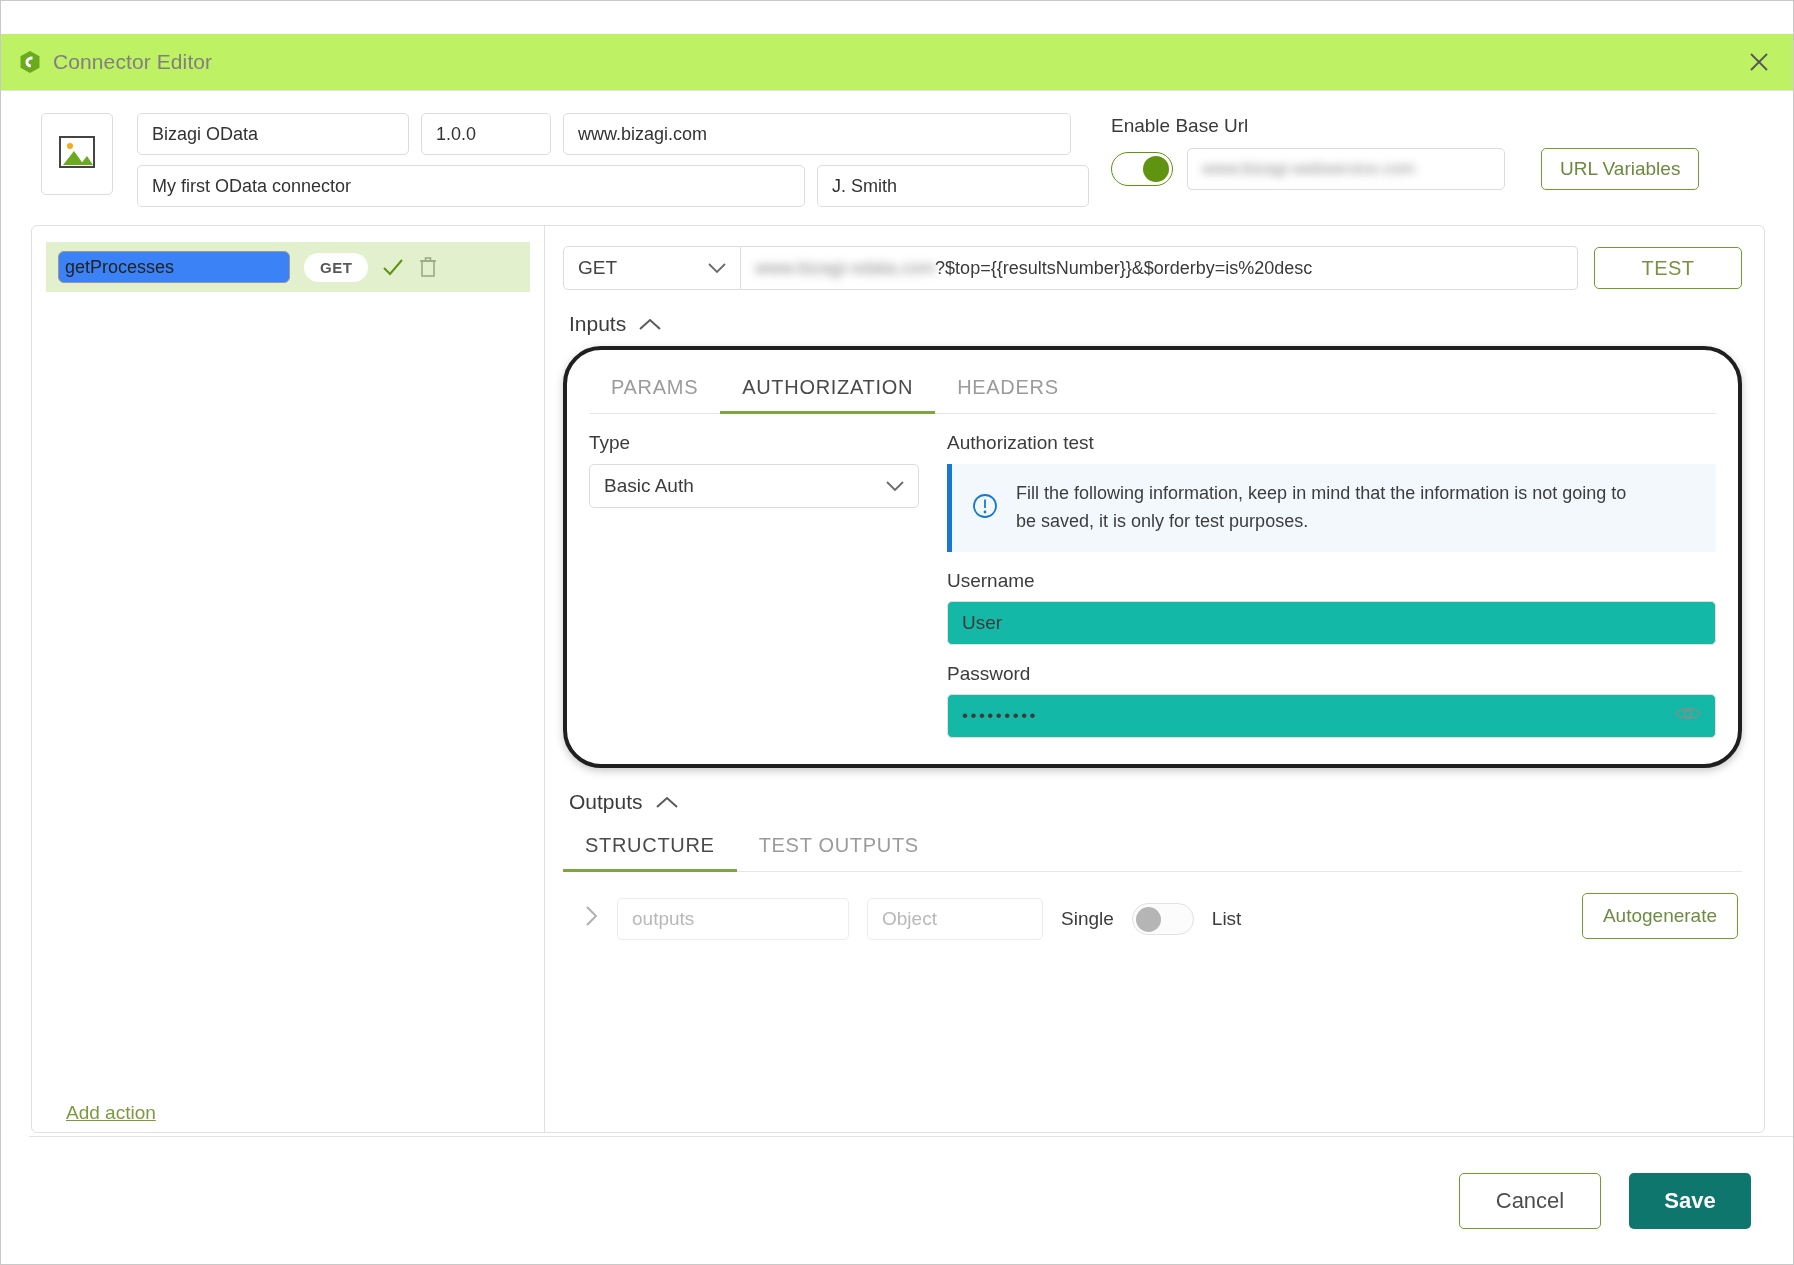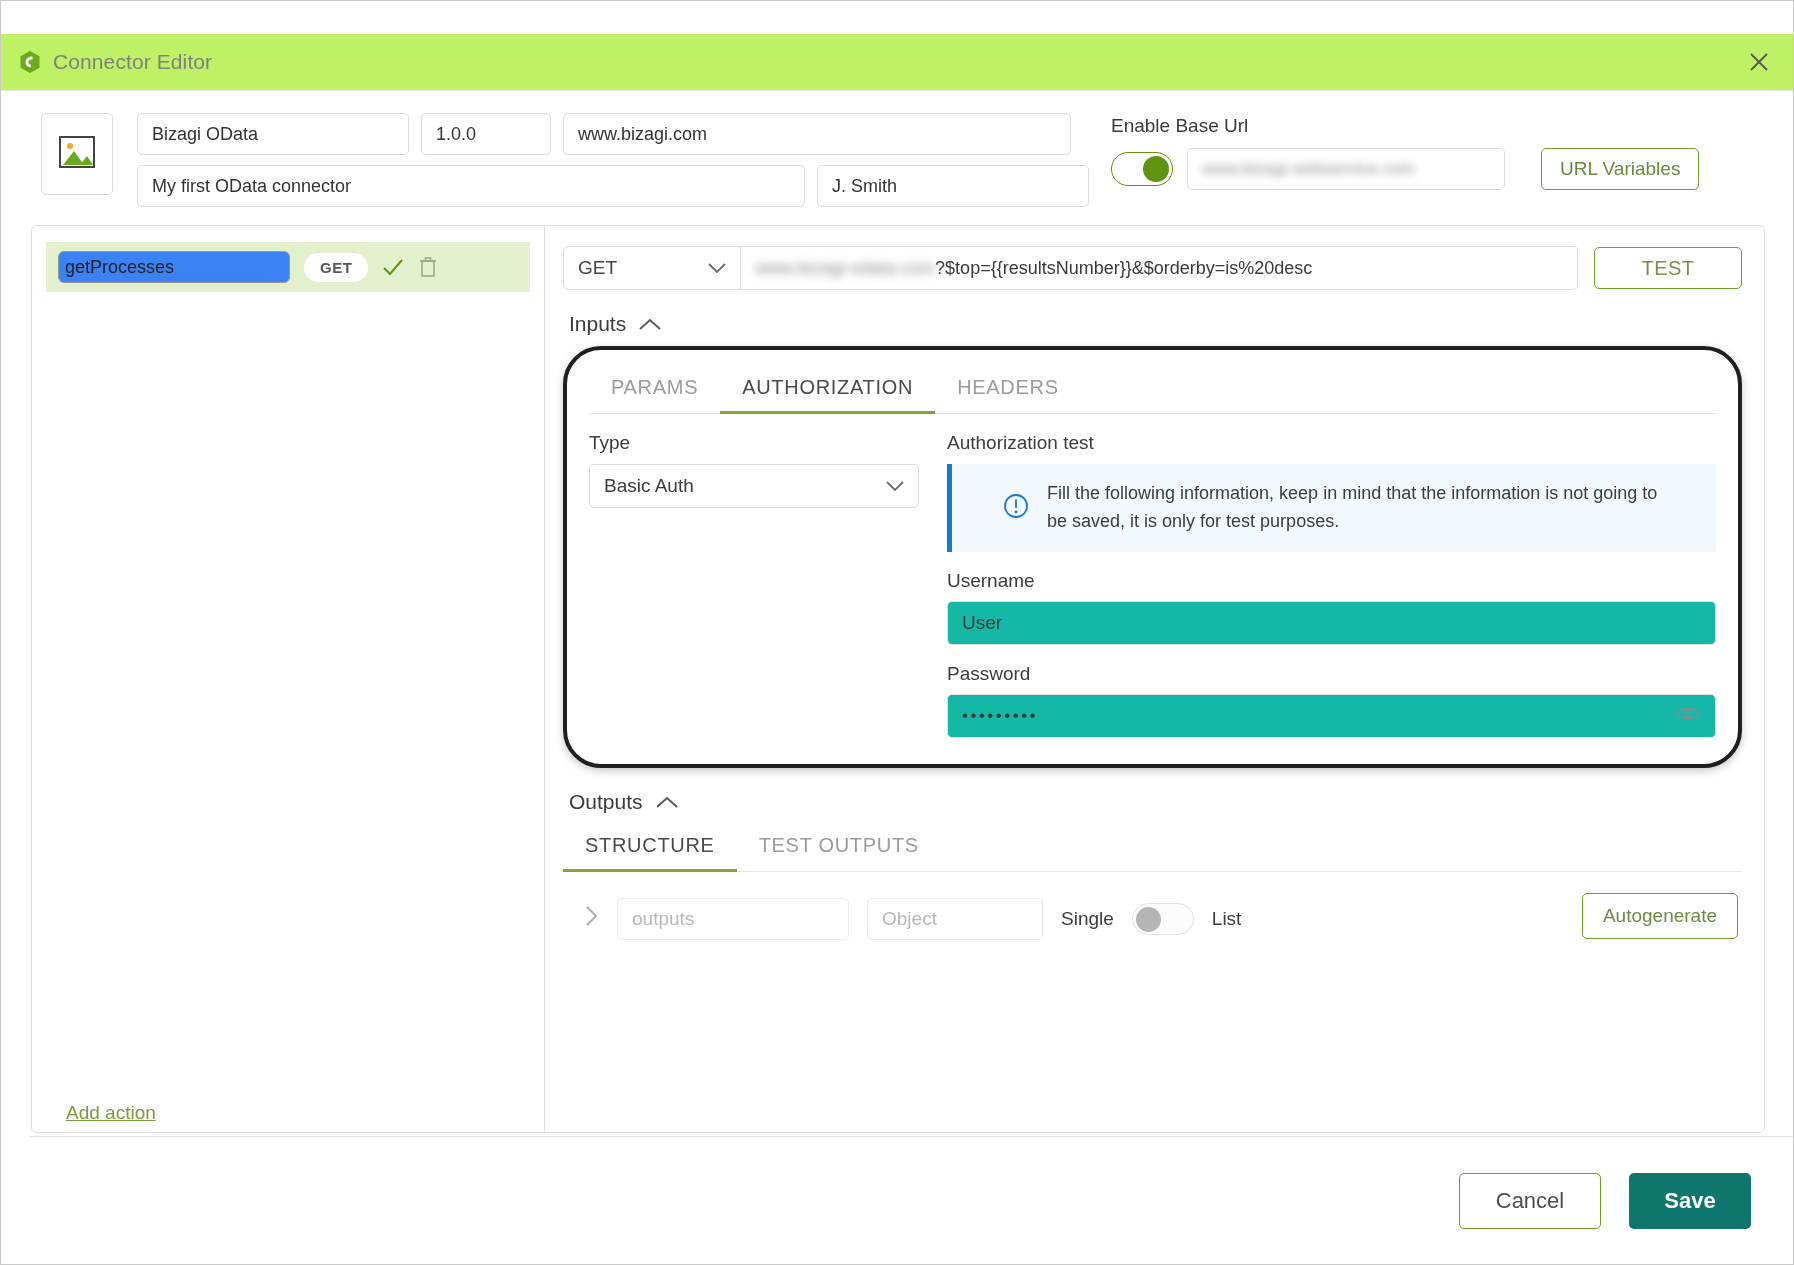--- a/index.html
+++ b/index.html
@@ -314,21 +314,20 @@
   }
 
   .infobox {
     background: #f3f8fc;
     border-left: 5px solid #1877d2;
     display: flex;
     align-items: center;
     gap: 16px;
     padding: 16px 18px;
     margin-top: 2px;
-    justify-content: center;
   }
   .info-msg {
     font-size: 18px;
     color: #3d3d3d;
     line-height: 1.55;
     max-width: 620px;
   }
 
   .text-field {
     height: 44px;

